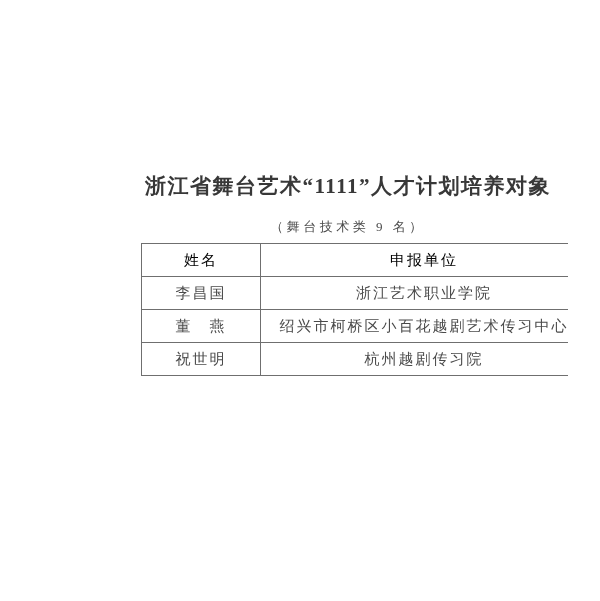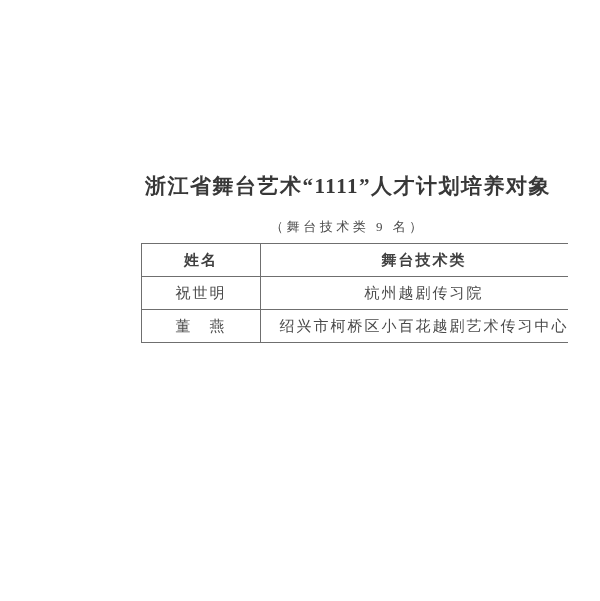--- a/index.html
+++ b/index.html
@@ -55,22 +55,22 @@
   table.roster th, table.roster td {
     border: 1px solid #6f6f6f;
     height: 33px;
     text-align: center;
     vertical-align: middle;
     font-size: 15px;
     letter-spacing: 2px;
     color: #4a4a4a;
   }
   table.roster th {
-    font-weight: bold;
-    color: #404040;
+    font-weight: normal;
+    color: #000000;
   }
 </style>
 </head>
 <body>
 
 <div class="page">
 
   <div class="doc-title">
     <div>浙江省舞台艺术“1111”人才计划培养对象</div>
   </div>
@@ -78,31 +78,35 @@
   <div class="doc-subtitle">（舞台技术类 9 名）</div>
 
   <table class="roster">
     <colgroup>
       <col class="c-name">
       <col class="c-unit">
     </colgroup>
     <thead>
       <tr>
         <th>姓名</th>
-        <th>舞台技术类</th>
+        <th>申报单位</th>
       </tr>
     </thead>
     <tbody>
       <tr>
-        <td>祝世明</td>
-        <td>杭州越剧传习院</td>
+        <td>李昌国</td>
+        <td>浙江艺术职业学院</td>
       </tr>
       <tr>
         <td>董　燕</td>
         <td>绍兴市柯桥区小百花越剧艺术传习中心</td>
+      </tr>
+      <tr>
+        <td>祝世明</td>
+        <td>杭州越剧传习院</td>
       </tr>
     </tbody>
   </table>
 
   <div class="edge-right"></div>
   <div class="edge-bottom"></div>
 
 </div>
 
 </body></html>

